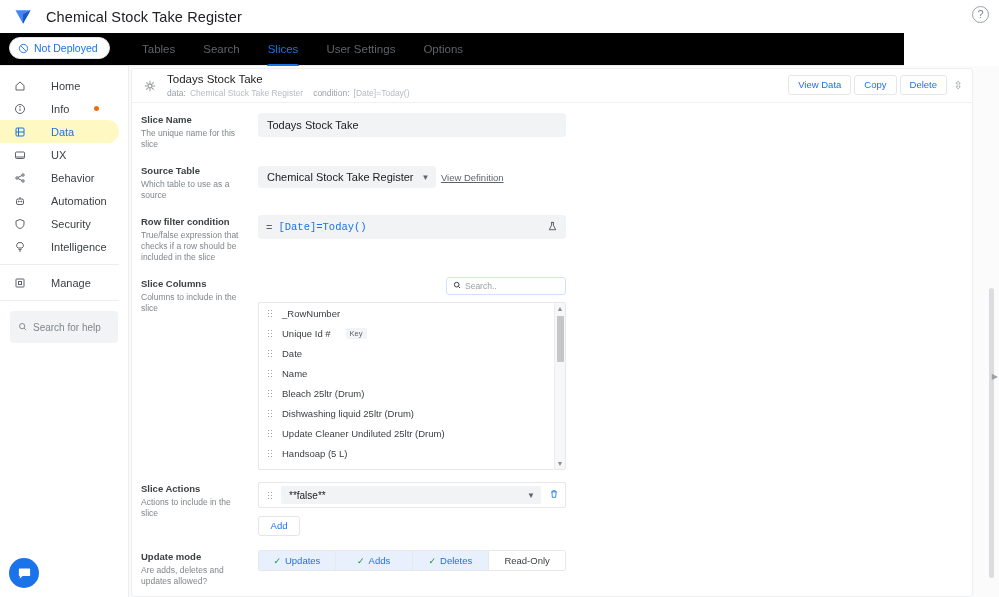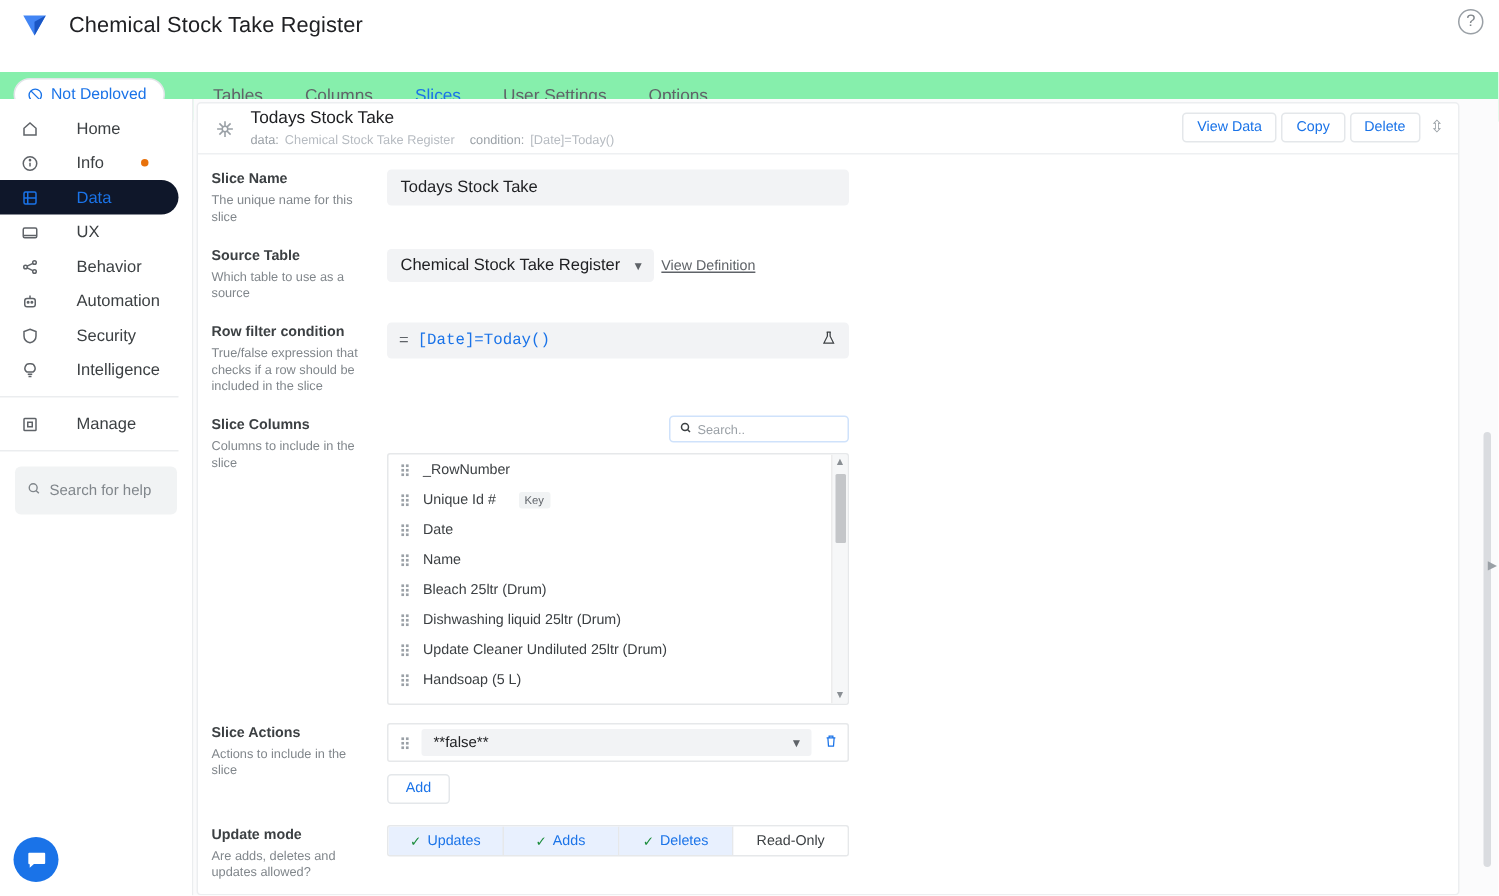--- a/index.html
+++ b/index.html
@@ -21,22 +21,22 @@
   .app-title { font-size: 14.5px; color: #202124; letter-spacing: .1px; }
   .help-icon {
     position: absolute; right: 10px; top: 6px;
     width: 17px; height: 17px; border-radius: 50%;
     border: 1.2px solid #9aa0a6; color: #80868b;
     font-size: 11px; line-height: 15px; text-align: center;
   }
 
   
   .tabstrip {
-    position: absolute; top: 48px; left: 0; width: 999px; height: 33px;
-    background: #86efac; border-bottom: 1px solid #ebedef;
+    position: absolute; top: 33px; left: 0; width: 904px; height: 33px;
+    background: #000000; border-bottom: 1px solid #ebedef;
   }
   .not-deployed {
     position: absolute; left: 9px; top: 4px;
     height: 22px; padding: 0 11px 0 8px;
     border: 1px solid #e2e5e9; border-radius: 12px;
     display: flex; align-items: center; gap: 5px;
     font-size: 10.5px; color: #1a73e8; background: #fff;
   }
   .nd-icon { width: 11px; height: 11px; color: #1a73e8; display:flex; }
   .tabs { position: absolute; left: 128px; top: 0; display: flex; height: 33px; }
@@ -54,21 +54,21 @@
   .sidebar {
     position: absolute; left: 0; top: 66px; width: 129px; height: 531px;
     background: #fff; border-right: 1px solid #ebedef; padding-top: 8px;
   }
   .nav-item {
     height: 23px; display: flex; align-items: center; gap: 25px;
     padding-left: 13px; margin: 0 9px 0 0;
     border-radius: 0 12px 12px 0; font-size: 11px; color: #3c4043;
   }
   .nav-item .ico { width: 13px; height: 13px; display: flex; align-items: center; justify-content: center; color: #5f6368; }
-  .nav-item.active { background: #0f172a; color: #1a73e8; }
+  .nav-item.active { background: #fef9c3; color: #1a73e8; }
   .nav-item.active .ico { color: #1a73e8; }
   .nav-sep { height: 1px; background: #ebedef; margin: 6px 9px 6px 0; }
   .info-dot { width: 5px; height: 5px; border-radius: 50%; background: #e8710a; }
   .help-search {
     margin: 10px 10px 0 10px; height: 22px; background: #f1f3f4;
     border-radius: 4px; display: flex; align-items: center; gap: 6px;
     padding: 16px 8px; font-size: 10px; color: #80868b;
   }
 
   
@@ -223,21 +223,21 @@
       <span class="nd-icon">
         <svg width="11" height="11" viewBox="0 0 24 24" fill="none" stroke="#1a73e8" stroke-width="2">
           <circle cx="12" cy="12" r="9"></circle>
             <line x1="6" y1="6" x2="18" y2="18"></line>
         </svg>
       </span>
       <span>Not Deployed</span>
     </div>
     <div class="tabs">
       <div class="tab">Tables</div>
-      <div class="tab">Columns</div>
+      <div class="tab">Search</div>
       <div class="tab active">Slices</div>
       <div class="tab">User Settings</div>
       <div class="tab">Options</div>
     </div>
   </div>
 
   <div class="sidebar">
 
     <div class="nav-item">
       <span class="ico">

